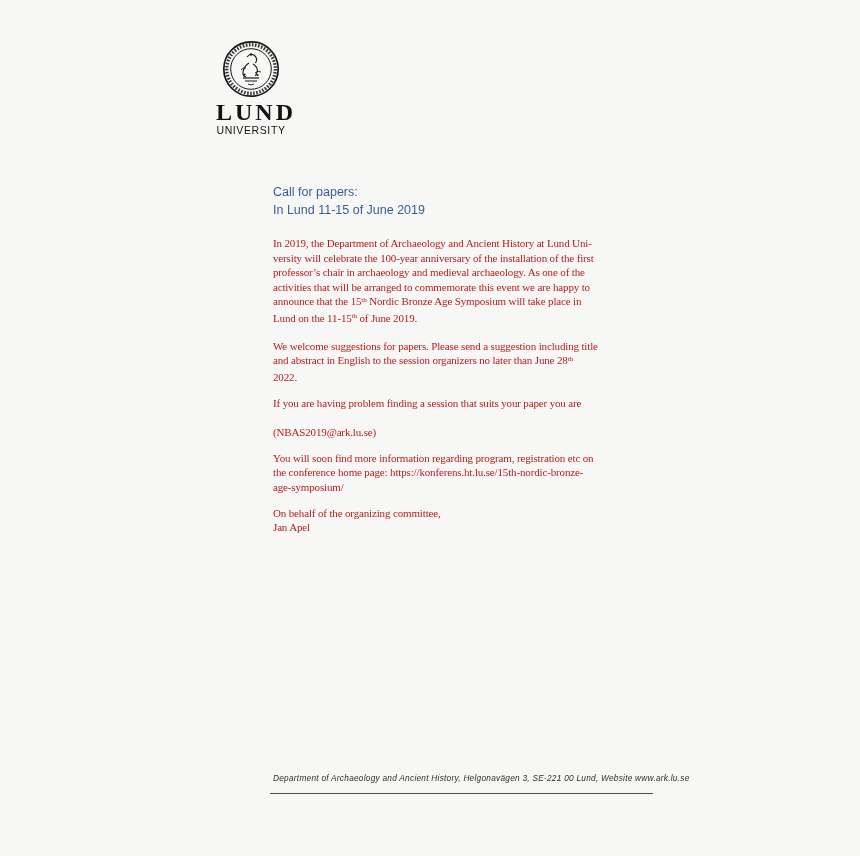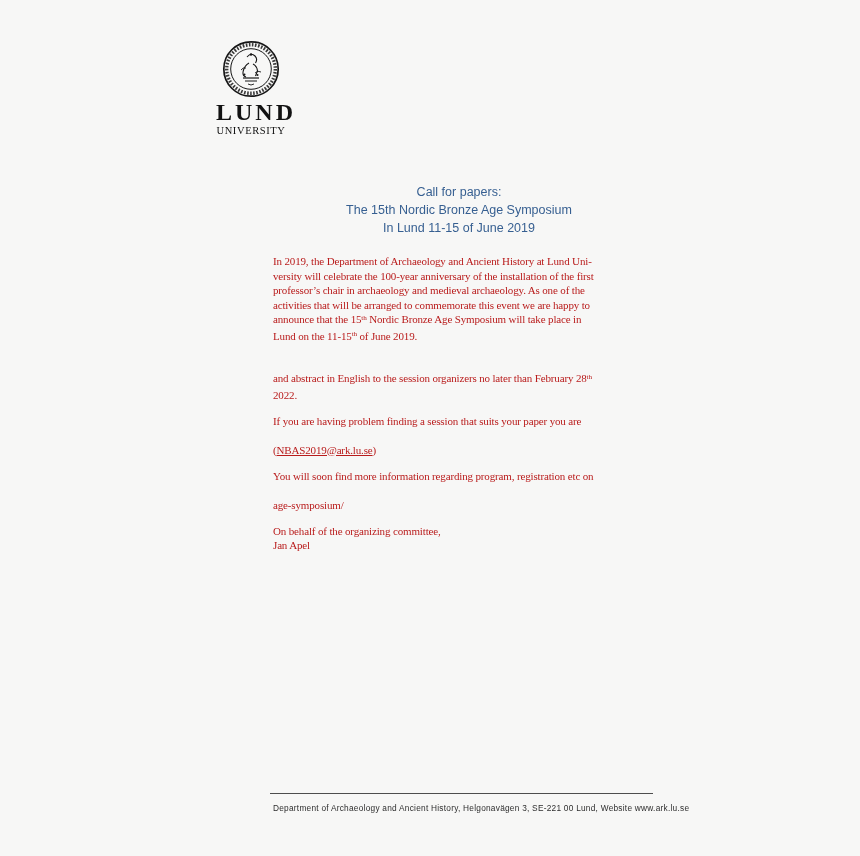--- a/index.html
+++ b/index.html
@@ -35,38 +35,37 @@
   .logo .wordmark {
     font-family: "Liberation Serif", serif;
     font-weight: bold;
     font-size: 24px;
     line-height: 24px;
     letter-spacing: 3px;
     margin-left: 2px;
     white-space: nowrap;
   }
   .logo .wordmark-sub {
-    font-family: Liberation Serif, serif;
+    font-family: Liberation Sans, sans-serif;
     font-weight: normal;
     font-size: 10.5px;
     line-height: 11px;
     letter-spacing: 0.6px;
     margin-top: 1px;
     white-space: nowrap;
   }
 
   
   .content {
     position: absolute;
     left: 273px;
     top: 183px;
     width: 372px;
   }
   .heading {
-    text-align: center;
     font-family: "Liberation Sans", sans-serif;
     font-size: 12.5px;
     line-height: 18px;
     color: #365f91;
     margin: 0 0 17px 0;
     white-space: nowrap;
   }
   .para {
     font-family: "Liberation Serif", serif;
     font-size: 11px;
@@ -76,38 +75,38 @@
     margin: 0 0 11.5px 0;
     white-space: nowrap;
   }
   .para .sup {
     font-size: 0.65em;
     vertical-align: baseline;
     position: relative;
     top: -0.45em;
   }
   .para .link {
-    text-decoration: underline;
   }
 
   
   .footer-rule {
     position: absolute;
     left: 270px;
     top: 793px;
     width: 383px;
     height: 0;
     border-top: 1px solid #4d4d4d;
   }
   .footer-text {
     position: absolute;
     left: 273px;
-    top: 803px;
+    top: 773px;
     width: 383px;
     font-family: "Liberation Sans", sans-serif;
+    font-style: italic;
     font-size: 8.3px;
     letter-spacing: 0.25px;
     color: #2e2e2e;
     white-space: nowrap;
   }
 </style>
 </head>
 <body>
 
 <div class="page">
@@ -130,31 +129,30 @@
       <circle cx="35.5" cy="35" r="1" fill="#161616"></circle>
       <path d="M26 44 q3 2 6 0" fill="none" stroke="#161616" stroke-width="0.9"></path>
     </svg>
     <div class="wordmark">LUND</div>
     <div class="wordmark-sub">UNIVERSITY</div>
   </div>
 
   <div class="content">
     <div class="heading">
       <div>Call for papers:</div>
-      <div>The 15th Nordic Bronze Age Symposium</div>
       <div>In Lund 11-15 of June 2019</div>
     </div>
 
     <p class="para"><span>In 2019, the Department of Archaeology and Ancient History at Lund Uni-</span><br><span>versity will celebrate the 100-year anniversary of the installation of the first</span><br><span>professor’s chair in archaeology and medieval archaeology. As one of the</span><br><span>activities that will be arranged to commemorate this event we are happy to</span><br><span>announce that the 15</span><span class="sup">th</span><span> Nordic Bronze Age Symposium will take place in</span><br><span>Lund on the 11-15</span><span class="sup">th</span><span> of June 2019.</span></p>
 
-    <p class="para"><br><span>and abstract in English to the session organizers no later than February 28</span><span class="sup">th</span><br><span>2022.</span></p>
+    <p class="para"><span>We welcome suggestions for papers. Please send a suggestion including title</span><br><span>and abstract in English to the session organizers no later than June 28</span><span class="sup">th</span><br><span>2022.</span></p>
 
     <p class="para"><span>If you are having problem finding a session that suits your paper you are</span><br><br><span>(</span><span class="link">NBAS2019@ark.lu.se</span><span>)</span></p>
 
-    <p class="para"><span>You will soon find more information regarding program, registration etc on</span><br><br><span>age-symposium/</span></p>
+    <p class="para"><span>You will soon find more information regarding program, registration etc on</span><br><span>the conference home page: https://konferens.ht.lu.se/15th-nordic-bronze-</span><br><span>age-symposium/</span></p>
 
     <p class="para"><span>On behalf of the organizing committee,</span><br><span>Jan Apel</span></p>
   </div>
 
   <div class="footer-rule"></div>
   <div class="footer-text">Department of Archaeology and Ancient History, Helgonavägen 3, SE-221 00 Lund, Website  www.ark.lu.se</div>
 
 </div>
 
 </body></html>

